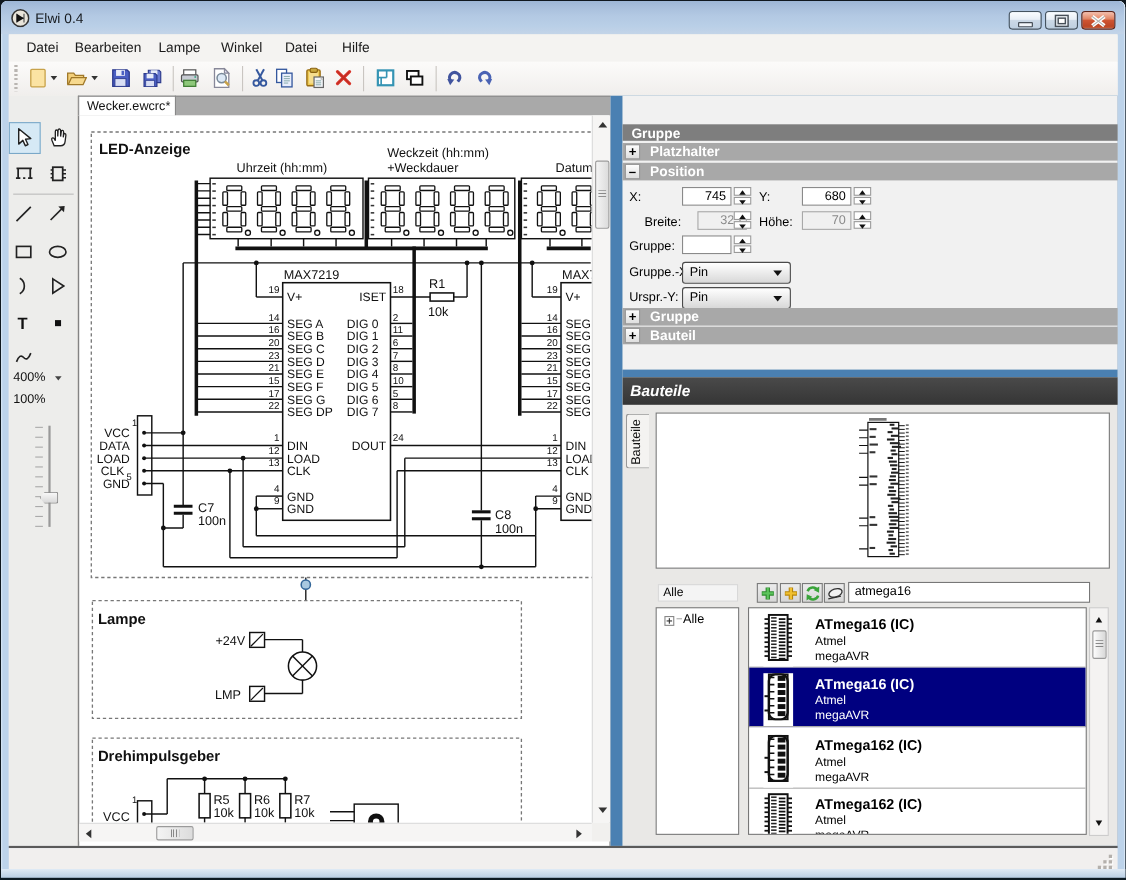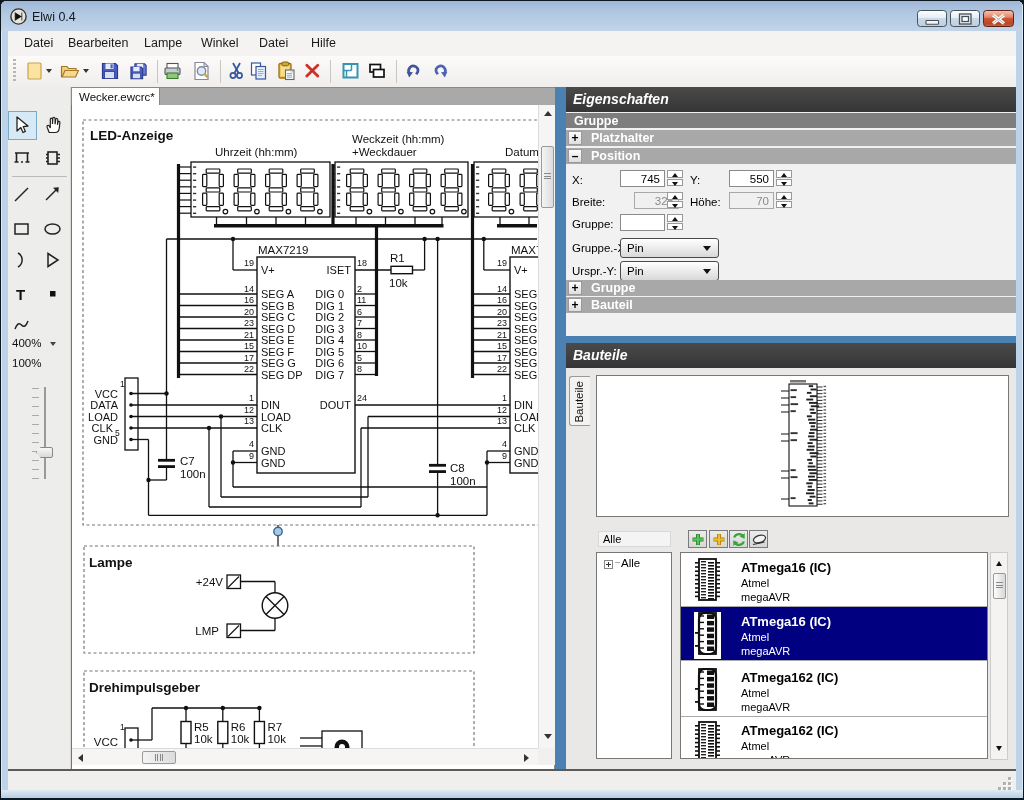--- a/index.html
+++ b/index.html
@@ -630,37 +630,36 @@
         <div class="sbarr" style="left:6px;top:4.5px;border-top:4px solid transparent;border-bottom:4px solid transparent;border-right:5px solid #333"></div>
         <div class="thumbv" style="left:70px;top:1.5px;width:34px;height:13px"></div>
         <div style="position:absolute;left:83px;top:5px;width:8px;height:7px;background:repeating-linear-gradient(90deg,#888 0 1px,transparent 1px 2.5px)"></div>
         <div class="sbarr" style="left:452px;top:4.5px;border-top:4px solid transparent;border-bottom:4px solid transparent;border-left:5px solid #333"></div>
       </div>
       <div id="corner"></div>
     </div>
 <div id="splitter"></div>
 <div id="rpanel">
 <div style="position:absolute;left:0;top:0;width:450px;height:249px;background:#f1f1f1"></div>
-      <div class="ptitle" style="top:0">Eigenschaften</div>
       <div class="band" style="top:26px;height:15px;background:#7e7e7e;padding:1px 0 0 8px">Gruppe</div>
       <div class="band" style="top:43px;height:16px;background:#a8a8a8;padding:1px 0 0 25px"><div class="pm">+</div>Platzhalter</div>
       <div class="band" style="top:61px;height:16px;background:#a8a8a8;padding:1px 0 0 25px"><div class="pm">–</div>Position</div>
       <div class="lbl" style="left:6px;top:87px">X:</div>
       <div class="fld" style="left:54px;top:83px;width:45px">745</div>
       <div class="spin" style="left:101px;top:83px">
         <b></b>
         <i></i>
       </div>
       <div class="lbl" style="left:124px;top:87px">Y:</div>
-      <div class="fld" style="left:163px;top:83px;width:45px">550</div>
+      <div class="fld" style="left:163px;top:83px;width:45px">680</div>
       <div class="spin" style="left:210px;top:83px">
         <b></b>
         <i></i>
       </div>
-      <div class="lbl" style="left:6px;top:109px">Breite:</div>
+      <div class="lbl" style="left:20px;top:109px">Breite:</div>
       <div class="fld fldg" style="left:68px;top:105px;width:45px">325</div>
       <div class="spin" style="left:101px;top:105px">
         <b></b>
         <i></i>
       </div>
       <div class="lbl" style="left:124px;top:109px">Höhe:</div>
       <div class="fld fldg" style="left:163px;top:105px;width:45px">70</div>
       <div class="spin" style="left:210px;top:105px">
         <b></b>
         <i></i>
@@ -826,20 +825,21 @@
       <div style="position:absolute;left:163px;top:443px;width:19px;height:18px;background:linear-gradient(#ececec,#d6d6d6);border:1px solid #7a7a7a"><svg width="18" height="17" viewBox="0 0 18 17" style="">
           <path d="M4.2 6.5 A 5 5 0 0 1 13.4 5.8" fill="none" stroke="#3aa43a" stroke-width="2.3"></path>
           <path d="M14.8 2.2 L14.6 7.8 L9.6 5.4 Z" fill="#3aa43a"></path>
           <path d="M13.8 10.5 A 5 5 0 0 1 4.6 11.2" fill="none" stroke="#3aa43a" stroke-width="2.3"></path>
           <path d="M3.2 14.8 L3.4 9.2 L8.4 11.6 Z" fill="#3aa43a"></path>
         </svg></div>
       <div style="position:absolute;left:183px;top:443px;width:19px;height:18px;background:linear-gradient(#ececec,#d6d6d6);border:1px solid #7a7a7a"><svg width="18" height="17" viewBox="0 0 18 17" style="">
           <ellipse cx="9.5" cy="8" rx="6.2" ry="3.6" fill="#f2f2f2" stroke="#333" stroke-width="1.2" transform="rotate(-18 9.5 8)"></ellipse>
           <path d="M3 13.5 L14.5 11" stroke="#333" stroke-width="1.1" fill="none"></path>
         </svg></div>
+      <div style="position:absolute;left:205px;top:442px;width:220px;height:19px;background:#fff;border:1px solid #777;font-size:11.5px;padding:2px 0 0 5px">atmega16</div>
       <div style="position:absolute;left:30px;top:465px;width:76px;height:207px;background:#fff;border:1px solid #777">
         <div style="position:absolute;left:7px;top:7px;width:9px;height:9px;border:1px solid #888;background:#fff"></div>
         <div style="position:absolute;left:9px;top:10.5px;width:5px;height:1.5px;background:#333"></div>
         <div style="position:absolute;left:10.5px;top:9px;width:1.5px;height:5px;background:#333"></div>
         <div style="position:absolute;left:18px;top:9px;width:5px;height:1px;background:#aaa"></div>
         <div style="position:absolute;left:24px;top:4px;font-size:11.5px">Alle</div>
       </div>
       <div style="position:absolute;left:114px;top:465px;width:308px;height:207px;background:#fff;border:1px solid #777;overflow:hidden">
         <div style="position:absolute;left:0;top:0px;width:306px;height:54px;color:#000;border-bottom:1px solid #aaa">
           <div style="position:absolute;left:13px;top:5px;background:#fff"><svg width="27" height="43" viewBox="0 0 27 43" style="">

